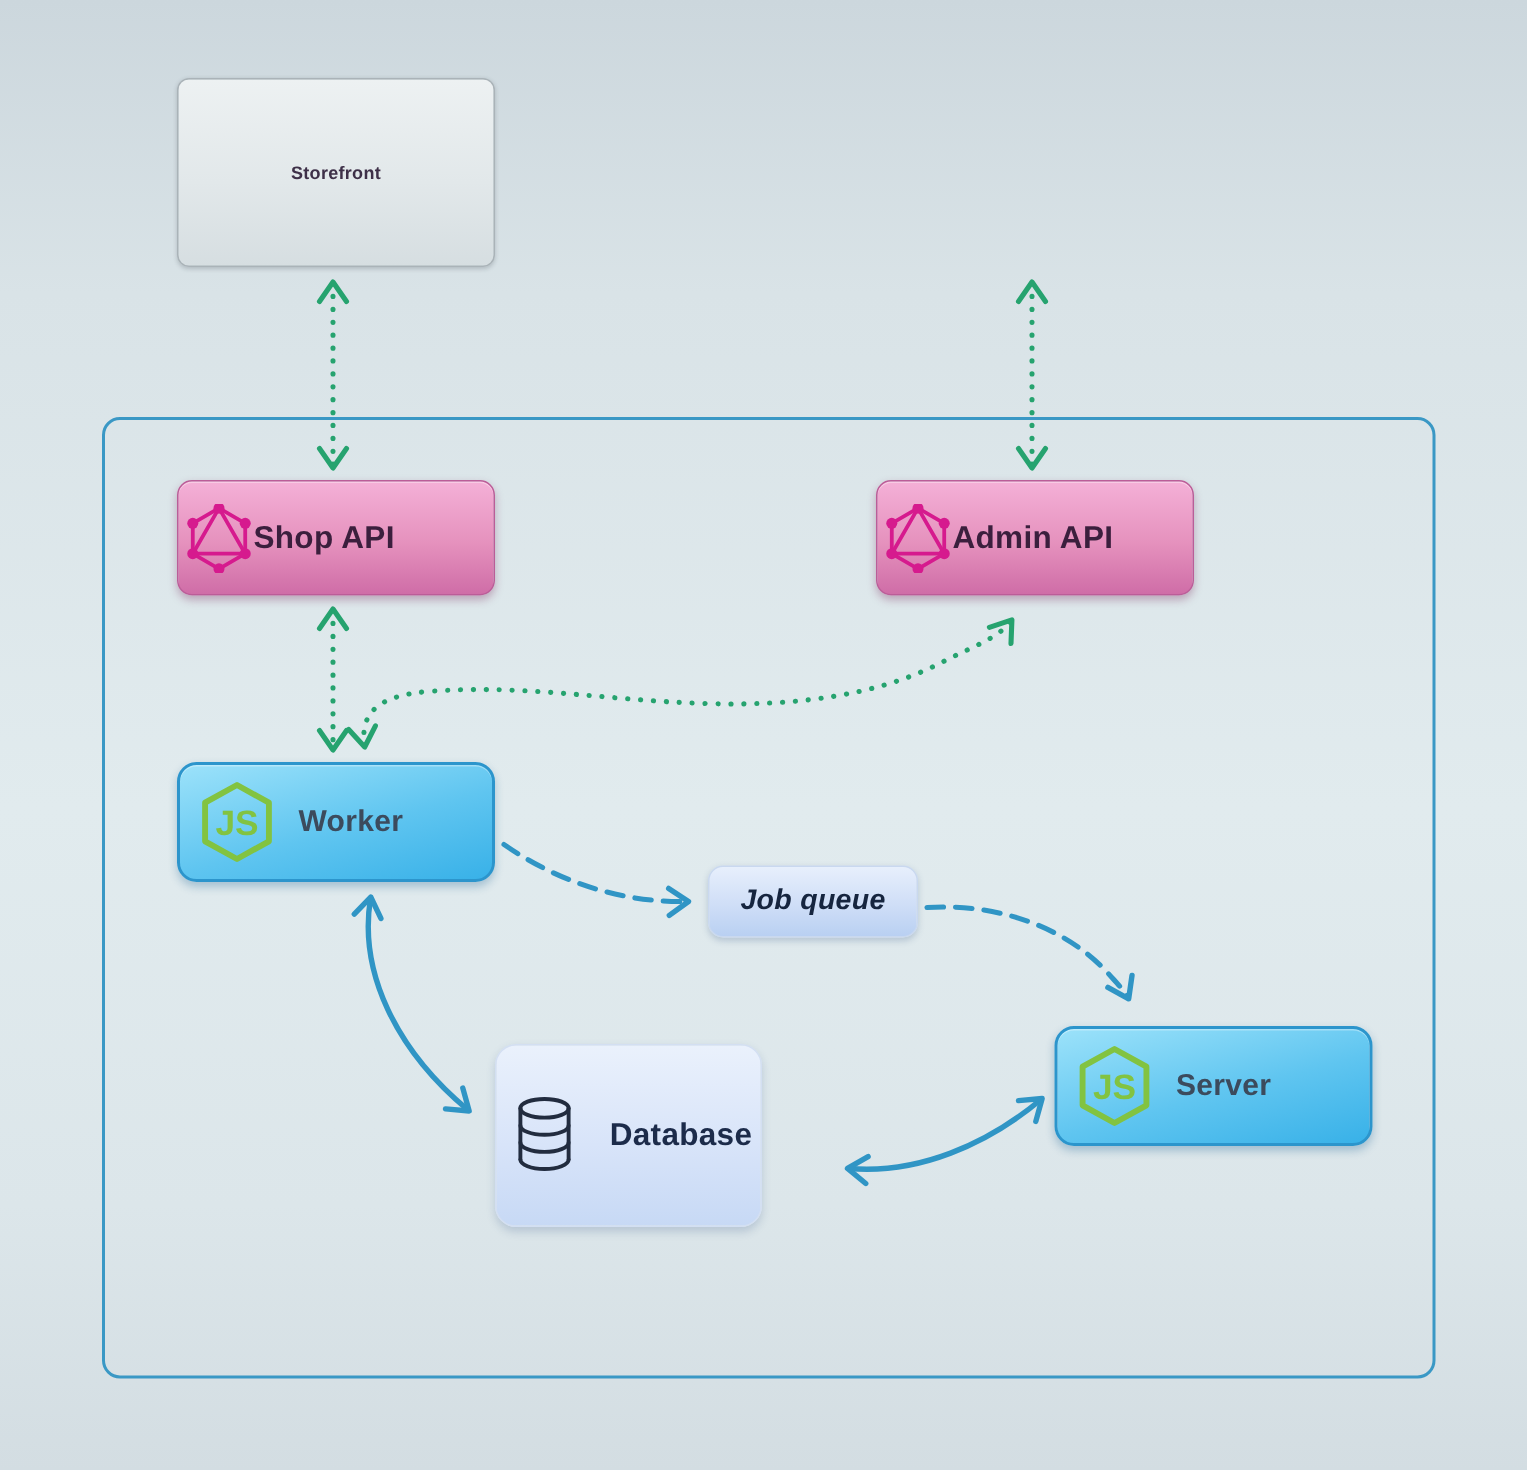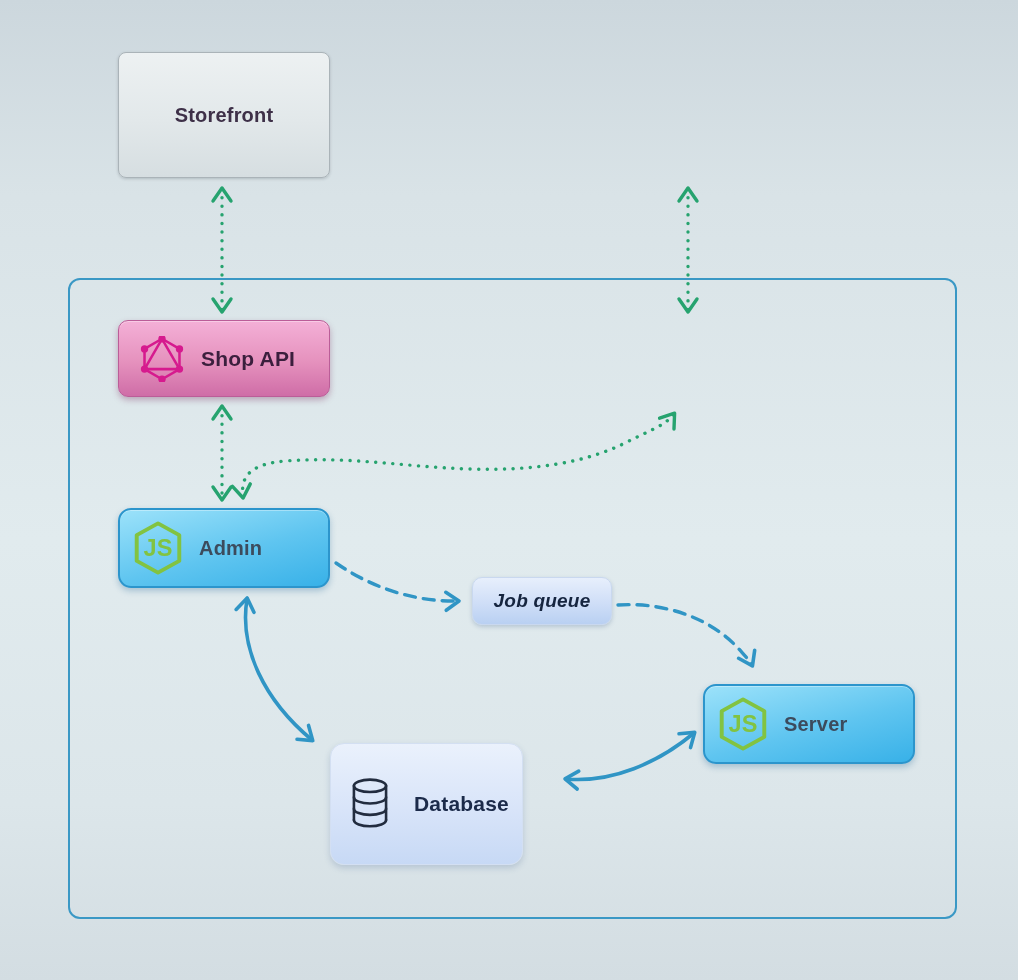--- a/index.html
+++ b/index.html
@@ -26,27 +26,27 @@
   .solid{stroke-width:3.6;}
 
   .node{position:absolute;display:flex;align-items:center;justify-content:center;box-sizing:border-box;}
   .node .node-label{font-weight:bold;letter-spacing:.2px;}
 
   .external{
     background:linear-gradient(180deg,#edf1f2 0%,#e2e8ea 55%,#d6dee1 100%);
     border:1px solid #aab3b8;border-radius:8px;
     box-shadow:0 1px 3px rgba(40,50,60,.22);
   }
-  .external .node-label{font-size:20px;color:#3e3048;}
+  .external .node-label{font-size:12px;color:#3e3048;}
 
   .api{
     background:linear-gradient(180deg,#f4b0d7 0%,#e591bd 55%,#cf6da7 100%);
     border:1px solid #bb5d98;border-radius:10px;
     box-shadow:0 3px 6px rgba(120,40,90,.35), inset 0 1px 0 rgba(255,255,255,.35);
-    justify-content:flex-start;padding-left:20px;gap:16px;
+    justify-content:flex-start;padding-left:4px;
   }
   .api .node-label{font-size:21px;color:#3b1f3d;}
 
   .service{
     background:linear-gradient(165deg,#9ce2fa 0%,#5fc5f0 55%,#38b1e8 100%);
     border:2px solid #2c95cc;border-radius:13px;
     box-shadow:0 3px 6px rgba(30,100,150,.3), inset 0 1px 0 rgba(255,255,255,.35);
     justify-content:flex-start;padding-left:10px;gap:13px;
   }
   .service .node-label{font-size:20px;color:#3c4b5d;}
@@ -116,46 +116,65 @@
             <circle cx="88" cy="72" r="8"></circle>
           <circle cx="50" cy="94" r="8"></circle>
             <circle cx="12" cy="72" r="8"></circle>
             <circle cx="12" cy="28" r="8"></circle>
         </g>
       </svg>
     </span>
     <span class="node-label">Shop API</span>
   </div>
 
+  <div class="node api" style="left:584px;top:320px;width:212px;height:77px">
+    <span class="icon">
+      <svg width="46" height="46" viewBox="0 0 100 100">
+        <g style="stroke:var(--graphql-pink,#d61a8e)" fill="none" stroke-width="5.5" stroke-linejoin="round">
+          <path d="M50 6 L88 28 L88 72 L50 94 L12 72 L12 28 Z"></path>
+          <path d="M50 6 L88 72 L12 72 Z"></path>
+        </g>
+        <g style="fill:var(--graphql-pink,#d61a8e)">
+          <circle cx="50" cy="6" r="8"></circle>
+            <circle cx="88" cy="28" r="8"></circle>
+            <circle cx="88" cy="72" r="8"></circle>
+          <circle cx="50" cy="94" r="8"></circle>
+            <circle cx="12" cy="72" r="8"></circle>
+            <circle cx="12" cy="28" r="8"></circle>
+        </g>
+      </svg>
+    </span>
+    <span class="node-label">Admin API</span>
+  </div>
 
   <div class="node service" style="left:118px;top:508px;width:212px;height:80px">
     <span class="icon">
       <svg width="56" height="56" viewBox="0 0 100 100">
         <path d="M50 6 L88 27 L88 73 L50 94 L12 73 L12 27 Z" fill="none" style="stroke:var(--nodejs-green,#82c341)" stroke-width="7" stroke-linejoin="round"></path>
         <text x="50" y="65" text-anchor="middle" font-size="42" font-weight="bold" font-family="Liberation Sans, sans-serif" style="fill:var(--nodejs-green,#82c341)">JS</text>
       </svg>
     </span>
-    <span class="node-label">Admin</span>
+    <span class="node-label">Worker</span>
   </div>
 
   <div class="node service" style="left:703px;top:684px;width:212px;height:80px">
     <span class="icon">
       <svg width="56" height="56" viewBox="0 0 100 100">
         <path d="M50 6 L88 27 L88 73 L50 94 L12 73 L12 27 Z" fill="none" style="stroke:var(--nodejs-green,#82c341)" stroke-width="7" stroke-linejoin="round"></path>
         <text x="50" y="65" text-anchor="middle" font-size="42" font-weight="bold" font-family="Liberation Sans, sans-serif" style="fill:var(--nodejs-green,#82c341)">JS</text>
       </svg>
     </span>
     <span class="node-label">Server</span>
   </div>
 
   <div class="node queue" style="left:472px;top:577px;width:140px;height:48px">
     <span class="node-label">Job queue</span>
   </div>
 
-  <div class="node db" style="left:330px;top:743px;width:193px;height:122px">
+  <div class="node db" style="left:330px;top:696px;width:178px;height:122px">
     <span class="icon">
       <svg width="52" height="56" viewBox="0 0 100 108">
         <g fill="none" style="stroke:var(--database-icon-ink,#222c3f)" stroke-width="5" stroke-linecap="round">
           <ellipse cx="50" cy="19" rx="31" ry="12"></ellipse>
           <path d="M19 19 L19 85"></path>
           <path d="M81 19 L81 85"></path>
           <path d="M19 41 A31 12 0 0 0 81 41"></path>
           <path d="M19 63 A31 12 0 0 0 81 63"></path>
           <path d="M19 85 A31 12 0 0 0 81 85"></path>
         </g>

